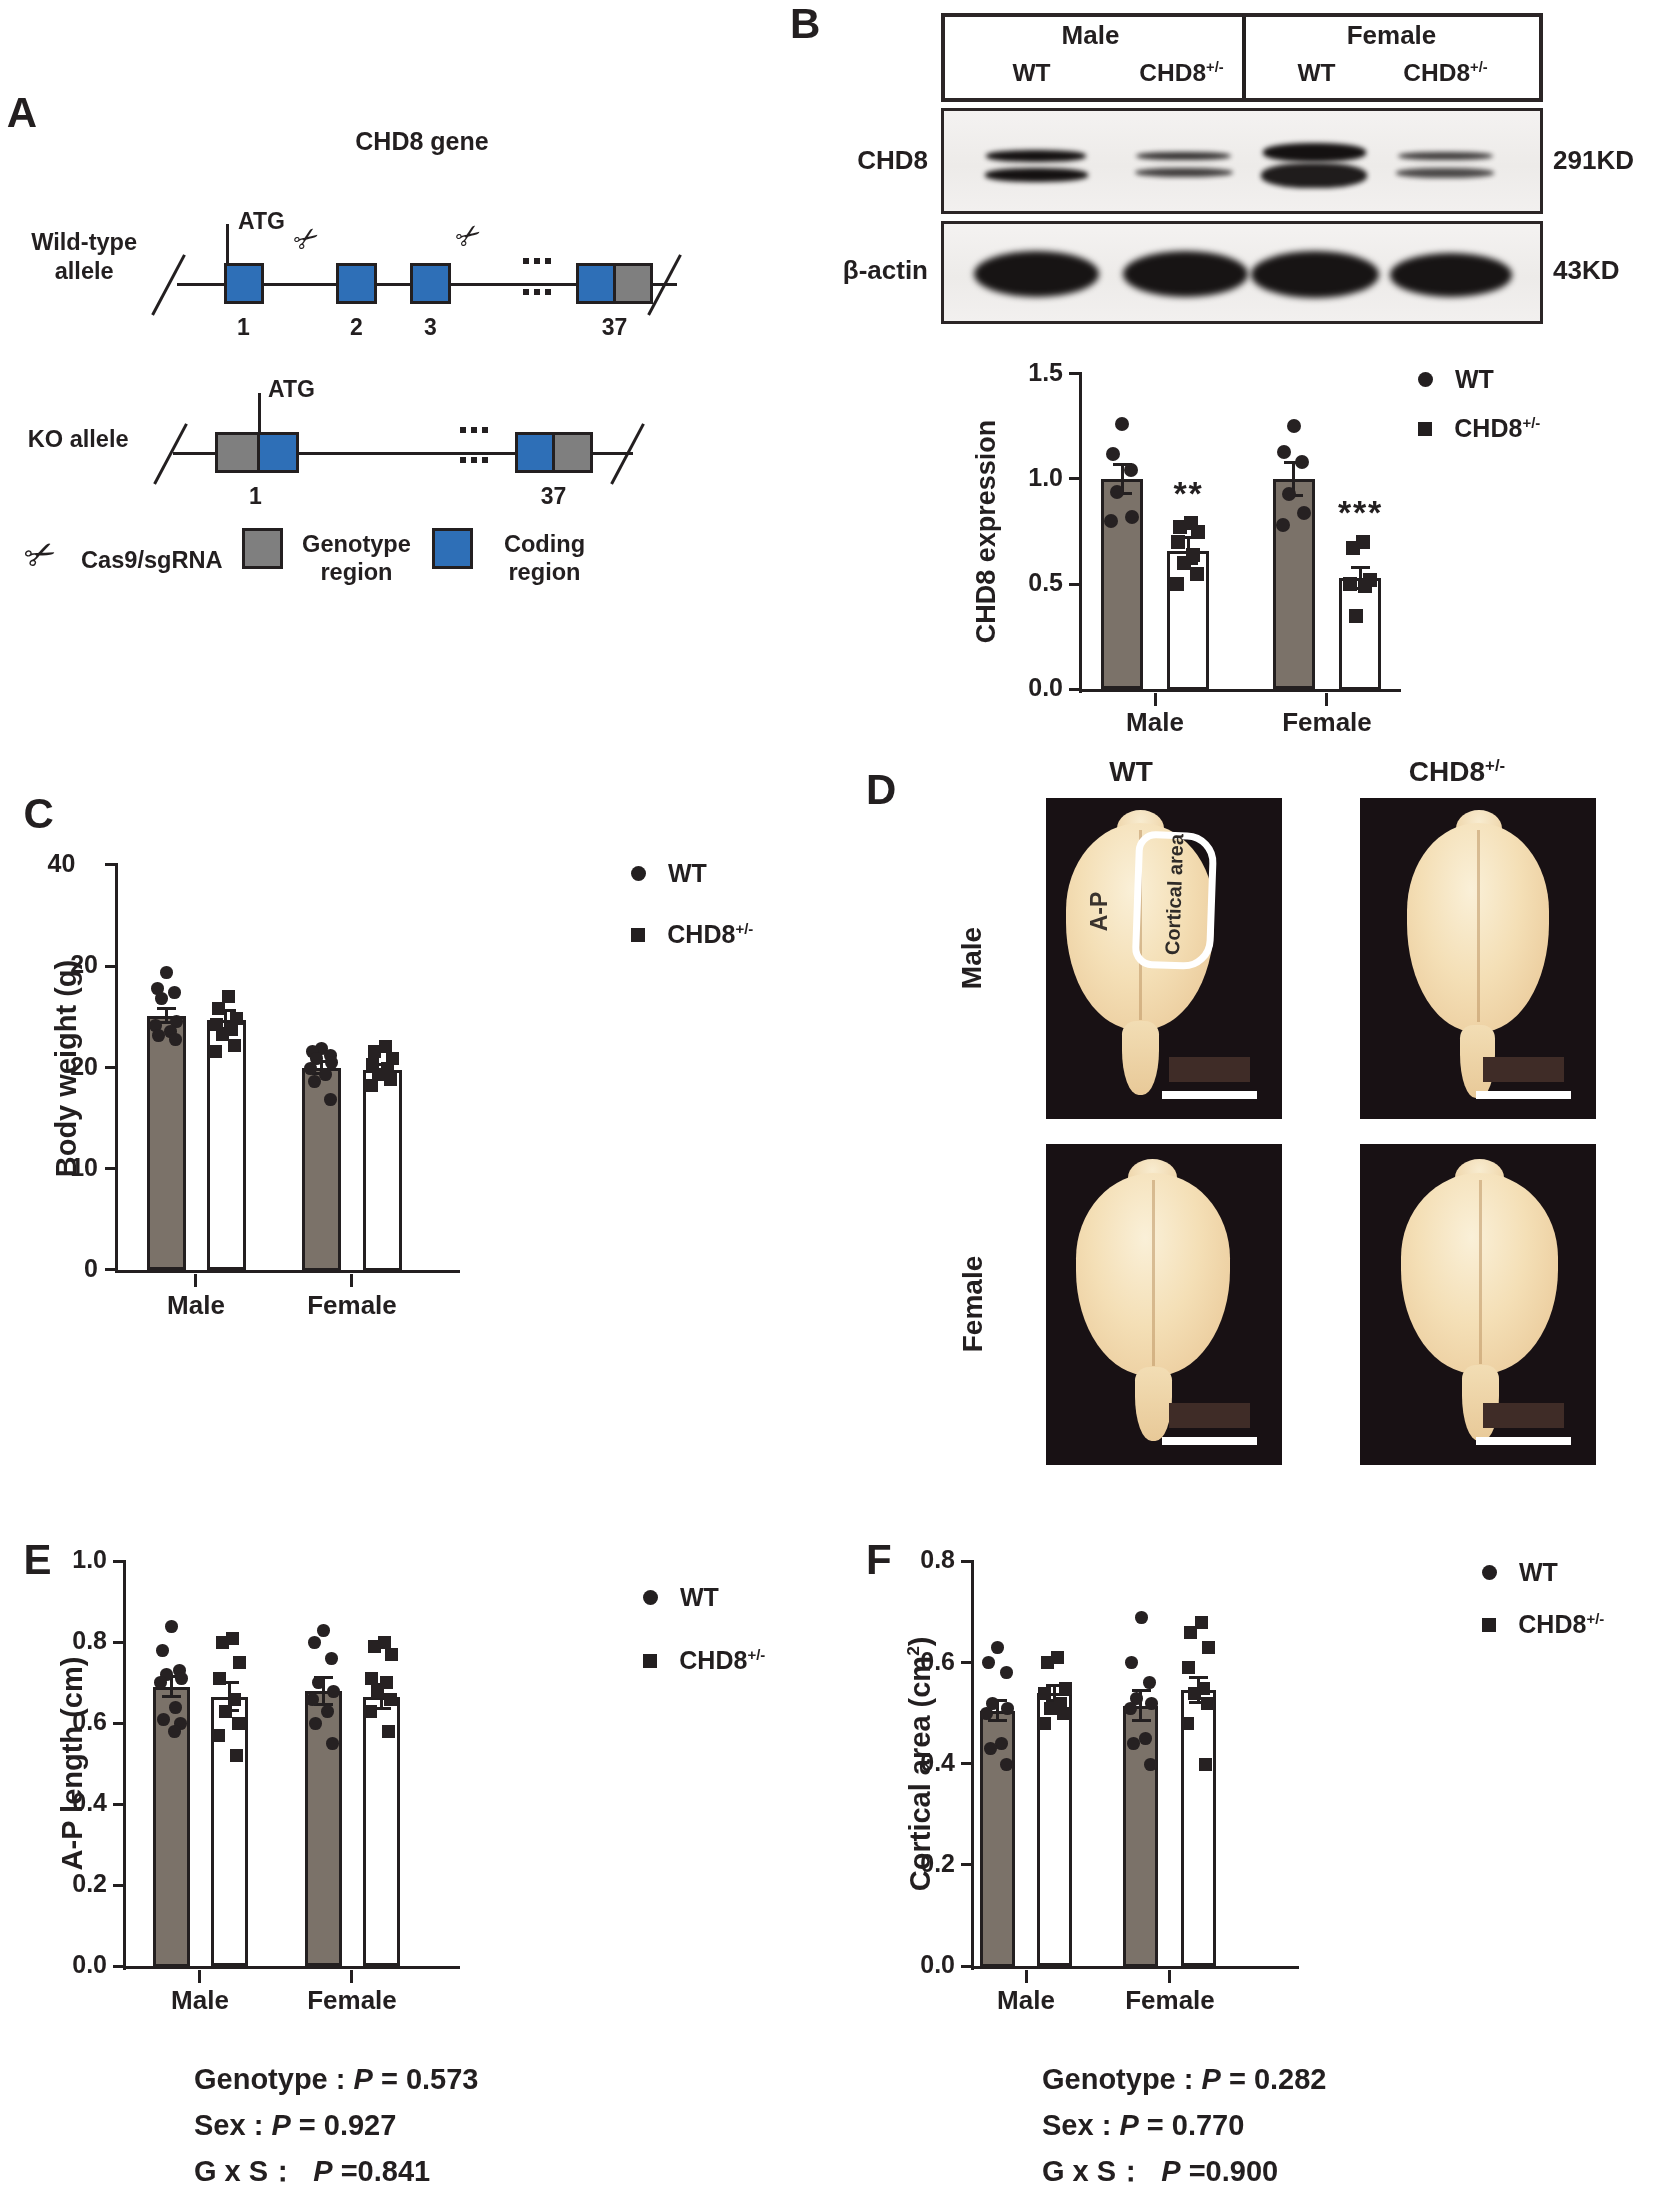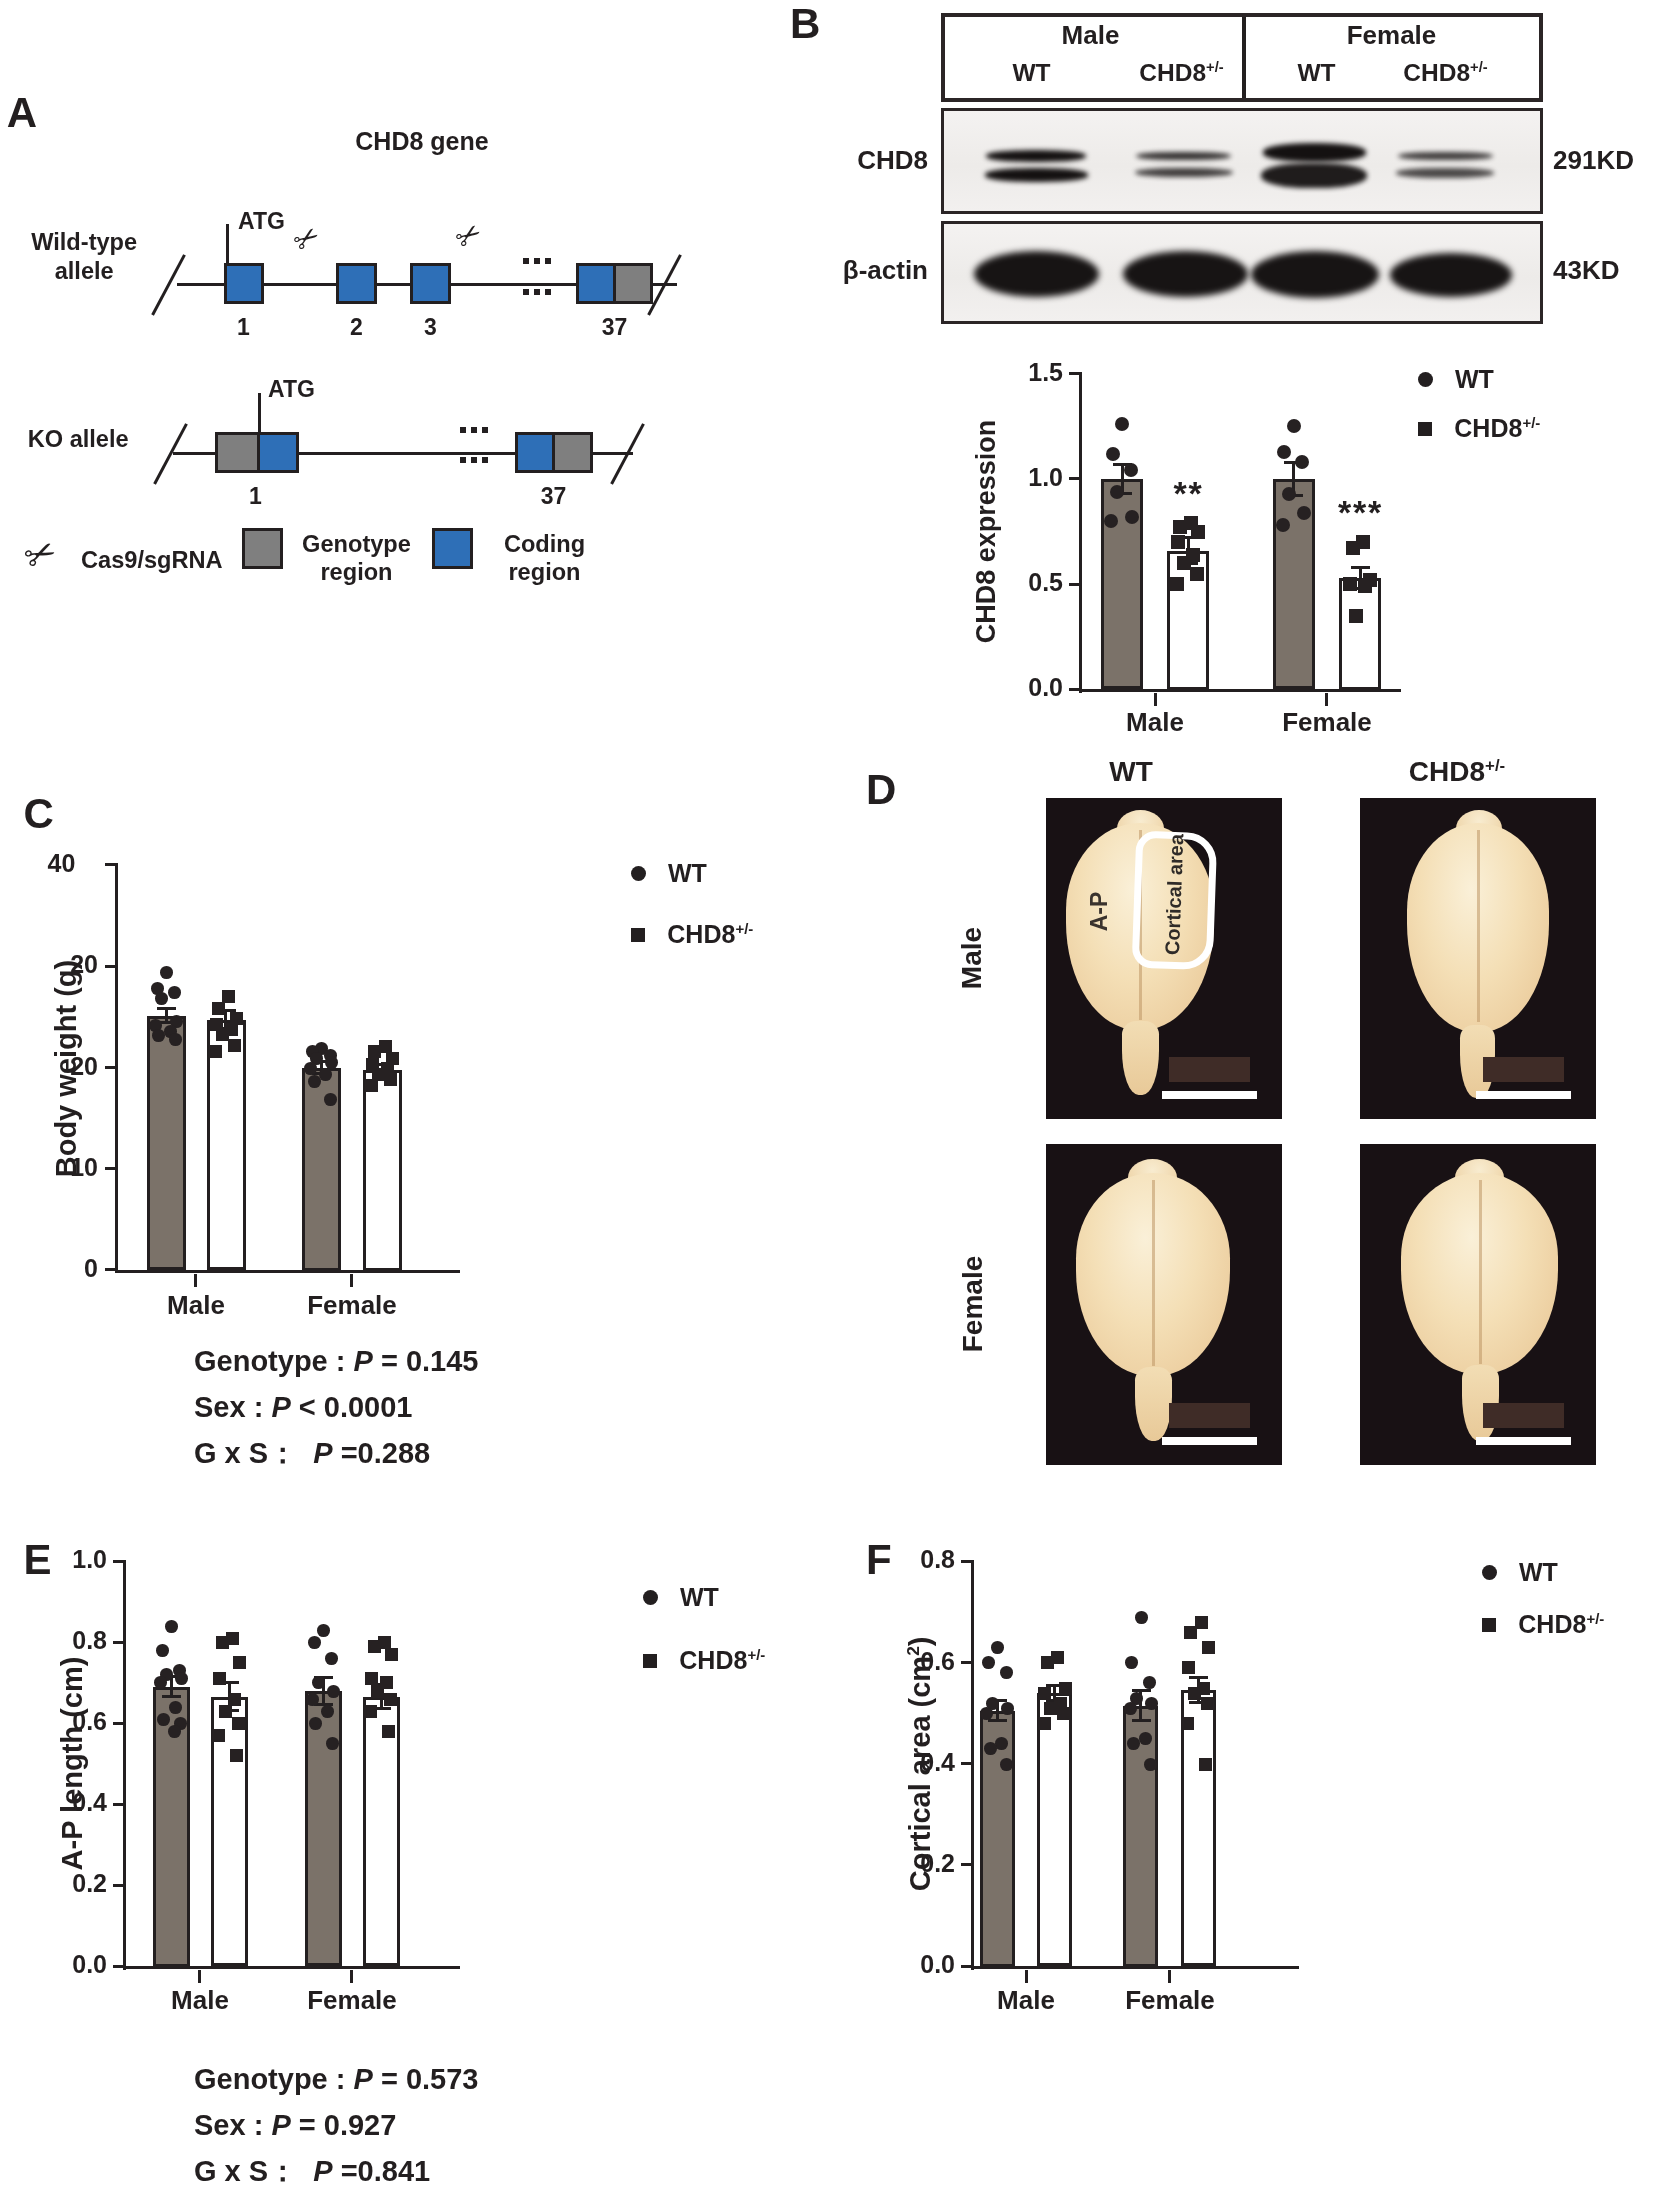--- a/index.html
+++ b/index.html
@@ -152,25 +152,20 @@
   <div class="abs panel-label" style="left:23.6px;top:790px;">C</div>
   <div class="abs ylab" style="left:-103px;top:1052px;width:338px;font-size:29px;">Body weight (g)</div>
   <div class="abs legend-item" style="left:631px;top:859px;">
     <span class="mk-circle"></span>
     <span>WT</span>
   </div>
   <div class="abs legend-item" style="left:631px;top:920px;">
     <span class="mk-square"></span>
     <span>CHD8<sup>+/-</sup></span>
   </div>
-  <div class="abs" style="left:194px;top:1338px;">
-    <div class="stats-line"><span>Genotype : </span><i>P</i><span> = 0.145</span></div>
-    <div class="stats-line"><span>Sex : </span><i>P</i><span> &lt; 0.0001</span></div>
-    <div class="stats-line"><span>G x S：  </span><i>P</i><span> =0.288</span></div>
-  </div>
 
   <div class="abs panel-label" style="left:866px;top:766px;">D</div>
   <div class="abs center" style="left:1072px;top:756px;width:118px;font-size:28px;">WT</div>
   <div class="abs center" style="left:1377px;top:756px;width:160px;font-size:28px;">CHD8<sup>+/-</sup></div>
   <div class="abs vtext center" style="left:913px;top:942px;width:118px;font-size:28px;">Male</div>
   <div class="abs vtext center" style="left:909px;top:1288px;width:127px;font-size:28px;">Female</div>
 
   <div class="abs dbox" style="left:1046px;top:798px;">
     <div class="brain" style="left:20px;top:18.6px;width:148px;height:287px;">
       <div class="bbulb" style="left:51px;top:-6.8px;width:47px;height:37px;"></div>
@@ -237,20 +232,25 @@
 
   <div class="abs panel-label" style="left:866px;top:1536px;">F</div>
   <div class="abs ylab" style="left:751px;top:1747px;width:338px;font-size:29px;">Cortical area (cm<sup>2</sup>)</div>
   <div class="abs legend-item" style="left:1482px;top:1558px;">
     <span class="mk-circle"></span>
     <span>WT</span>
   </div>
   <div class="abs legend-item" style="left:1482px;top:1610px;">
     <span class="mk-square"></span>
     <span>CHD8<sup>+/-</sup></span>
+  </div>
+  <div class="abs" style="left:1042px;top:2056px;">
+    <div class="stats-line"><span>Genotype : </span><i>P</i><span> = 0.282</span></div>
+    <div class="stats-line"><span>Sex : </span><i>P</i><span> = 0.770</span></div>
+    <div class="stats-line"><span>G x S：  </span><i>P</i><span> =0.900</span></div>
   </div>
 
 <div class="abs" style="left: 1079px; top: 372px; width: 3.4px; height: 321px; background: rgb(35, 31, 32);"></div>
     <div class="abs" style="left: 1079px; top: 689px; width: 322px; height: 3.4px; background: rgb(35, 31, 32);"></div>
     <div class="abs" style="left: 1069px; top: 688px; width: 10px; height: 3.4px; background: rgb(35, 31, 32);"></div>
     <div class="abs" style="left: 990px; top: 673px; width: 73px; text-align: right; font-size: 25px;">0.0</div>
     <div class="abs" style="left: 1069px; top: 583px; width: 10px; height: 3.4px; background: rgb(35, 31, 32);"></div>
     <div class="abs" style="left: 990px; top: 568px; width: 73px; text-align: right; font-size: 25px;">0.5</div>
     <div class="abs" style="left: 1069px; top: 477px; width: 10px; height: 3.4px; background: rgb(35, 31, 32);"></div>
     <div class="abs" style="left: 990px; top: 463px; width: 73px; text-align: right; font-size: 25px;">1.0</div>

